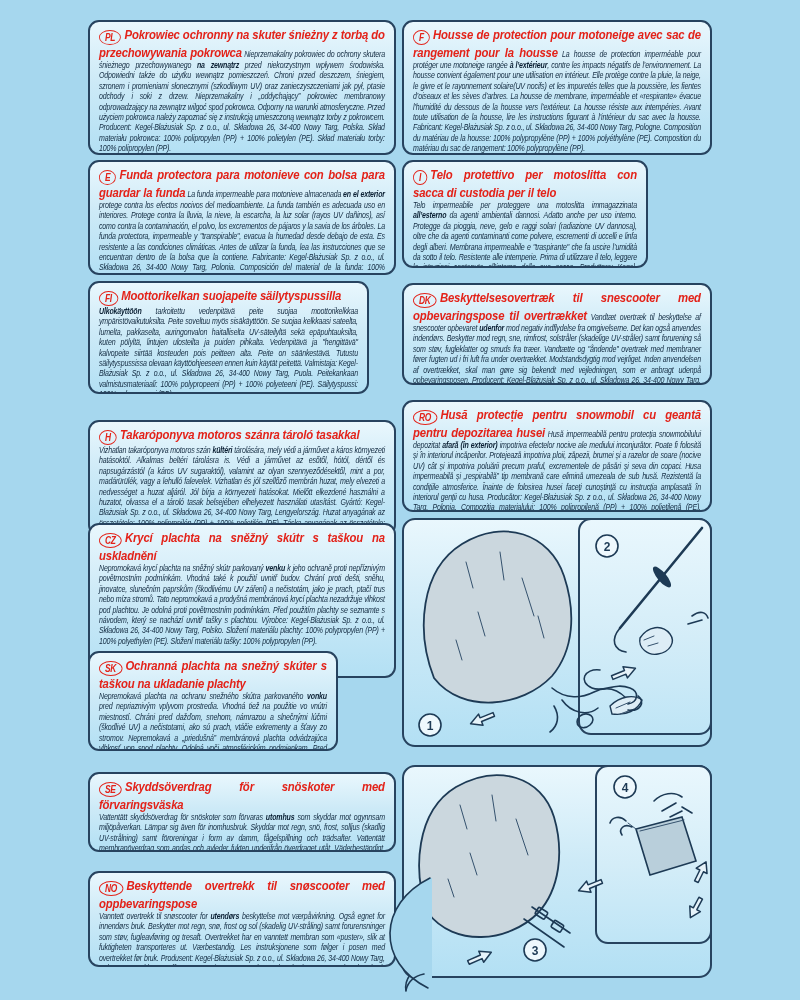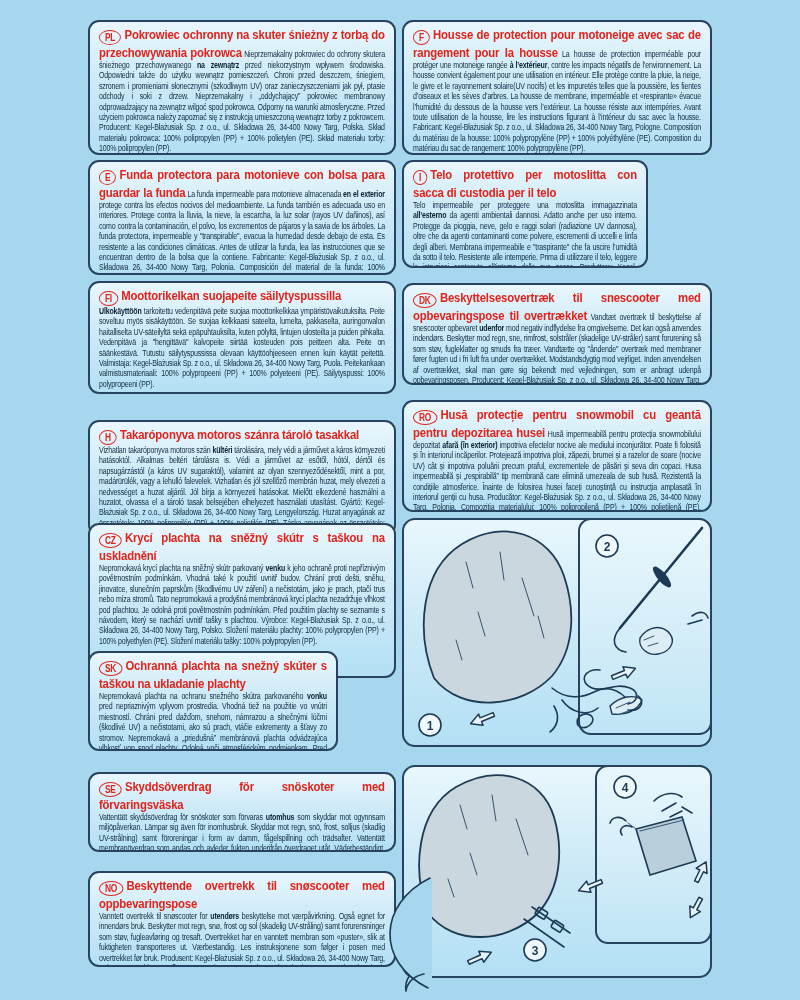--- a/index.html
+++ b/index.html
@@ -5,21 +5,21 @@
   html,body{margin:0;padding:0;}
   body{
     width:800px;height:1000px;position:relative;overflow:hidden;
     background:#a6d7ee;
     font-family:"Liberation Sans","DejaVu Sans",sans-serif;
   }
   .sec{
     position:absolute;box-sizing:border-box;
     border:2px solid #27435f;border-radius:11px;
     background:linear-gradient(180deg,#e9f7fd 0%,#cdeaf7 45%,#b3e0f4 100%);
-    padding:5px 9px 4px 9px;overflow:hidden;
+    padding:5px 9px 4px 9px;overflow:hidden;font-style:italic;
   }
   .txt{
     margin:0;text-align:justify;
     font-size:8.4px;line-height:10.4px;letter-spacing:-0.2px;
     color:#122a40;
     transform:scaleX(.84);transform-origin:0 0;width:119%;
   }
   .badge{
     display:inline-block;vertical-align:-2px;
     border:1.7px solid #e32219;border-radius:50%;
@@ -59,21 +59,21 @@
 <div class="sec" style="left:88px;top:20px;width:308px;height:135px">
   <p class="txt"><span class="badge">PL</span><span class="title">Pokrowiec ochronny na skuter śnieżny z torbą do przechowywania pokrowca</span>
   <span class="runs"><span>Nieprzemakalny pokrowiec do ochrony skutera śnieżnego przechowywanego </span><b>na zewnątrz</b><span> przed niekorzystnym wpływem środowiska. Odpowiedni także do użytku wewnątrz pomieszczeń. Chroni przed deszczem, śniegiem, szronem i promieniami słonecznymi (szkodliwym UV) oraz zanieczyszczeniami jak pył, ptasie odchody i soki z drzew. Nieprzemakalny i „oddychający” pokrowiec membranowy odprowadzający na zewnątrz wilgoć spod pokrowca. Odporny na warunki atmosferyczne. Przed użyciem pokrowca należy zapoznać się z instrukcją umieszczoną wewnątrz torby z pokrowcem. Producent: Kegel-Błażusiak Sp. z o.o., ul. Składowa 26, 34-400 Nowy Targ, Polska. Skład materiału pokrowca: 100% polipropylen (PP) + 100% polietylen (PE). Skład materiału torby: 100% polipropylen (PP).</span></span></p>
 </div>
 
 <div class="sec" style="left:88px;top:160px;width:308px;height:115px">
   <p class="txt"><span class="badge">E</span><span class="title">Funda protectora para motonieve con bolsa para guardar la funda</span>
   <span class="runs"><span>La funda impermeable para motonieve almacenada </span><b>en el exterior</b><span> protege contra los efectos nocivos del medioambiente. La funda también es adecuada uso en interiores. Protege contra la lluvia, la nieve, la escarcha, la luz solar (rayos UV dañinos), así como contra la contaminación, el polvo, los excrementos de pájaros y la savia de los árboles. La funda protectora, impermeable y "transpirable", evacua la humedad desde debajo de esta. Es resistente a las condiciones climáticas. Antes de utilizar la funda, lea las instrucciones que se encuentran dentro de la bolsa que la contiene. Fabricante: Kegel-Błażusiak Sp. z o.o., ul. Składowa 26, 34-400 Nowy Targ, Polonia. Composición del material de la funda: 100% polipropileno (PP) + 100% polietileno (PE). Composición del material de la bolsa: 100% polipropileno (PP).</span></span></p>
 </div>
 
-<div class="sec tol" style="left:88px;top:281px;width:308px;height:113px">
+<div class="sec tol" style="left:88px;top:281px;width:281px;height:113px">
   <p class="txt"><span class="badge">FI</span><span class="title">Moottorikelkan suojapeite säilytyspussilla</span>
   <span class="runs"><b>Ulkokäyttöön</b><span> tarkoitettu vedenpitävä peite suojaa moottorikelkkaa ympäristövaikutuksilta. Peite soveltuu myös sisäkäyttöön. Se suojaa kelkkaasi sateelta, lumelta, pakkaselta, auringonvalon haitalliselta UV-säteilyltä sekä epäpuhtauksilta, kuten pölyltä, lintujen ulosteilta ja puiden pihkalta. Vedenpitävä ja "hengittävä" kalvopeite siirtää kosteuden pois peitteen alta. Peite on säänkestävä. Tutustu säilytyspussissa olevaan käyttöohjeeseen ennen kuin käytät peitettä. Valmistaja: Kegel-Błażusiak Sp. z o.o., ul. Składowa 26, 34-400 Nowy Targ, Puola. Peitekankaan valmistusmateriaali: 100% polypropeeni (PP) + 100% polyeteeni (PE). Säilytyspussi: 100% polypropeeni (PP).</span></span></p>
 </div>
 
 <div class="sec tol" style="left:88px;top:420px;width:308px;height:116px">
   <p class="txt"><span class="badge">H</span><span class="title">Takaróponyva motoros szánra tároló tasakkal</span>
   <span class="runs"><span>Vizhatlan takaróponyva motoros szán </span><b>kültéri</b><span> tárolására, mely védi a járművet a káros környezeti hatásoktól. Alkalmas beltéri tárolásra is. Védi a járművet az esőtől, hótól, dértől és napsugárzástól (a káros UV sugaraktól), valamint az olyan szennyeződésektől, mint a por, madárürülék, vagy a lehulló falevelek. Vizhatlan és jól szellőző membrán huzat, mely elvezeti a nedvességet a huzat aljáról. Jól bírja a környezeti hatásokat. Mielőtt elkezdené használni a huzatot, olvassa el a tároló tasak belsejében elhelyezett használati utasítást. Gyártó: Kegel-Błażusiak Sp. z o.o., ul. Składowa 26, 34-400 Nowy Targ, Lengyelország. Huzat anyagának az összetétele: 100% polipropilén (PP) + 100% polietilén (PE). Táska anyagának az összetétele: 100% polipropilén (PP).</span></span></p>
 </div>
 
 <div class="sec tol" style="left:88px;top:523px;width:308px;height:155px">

